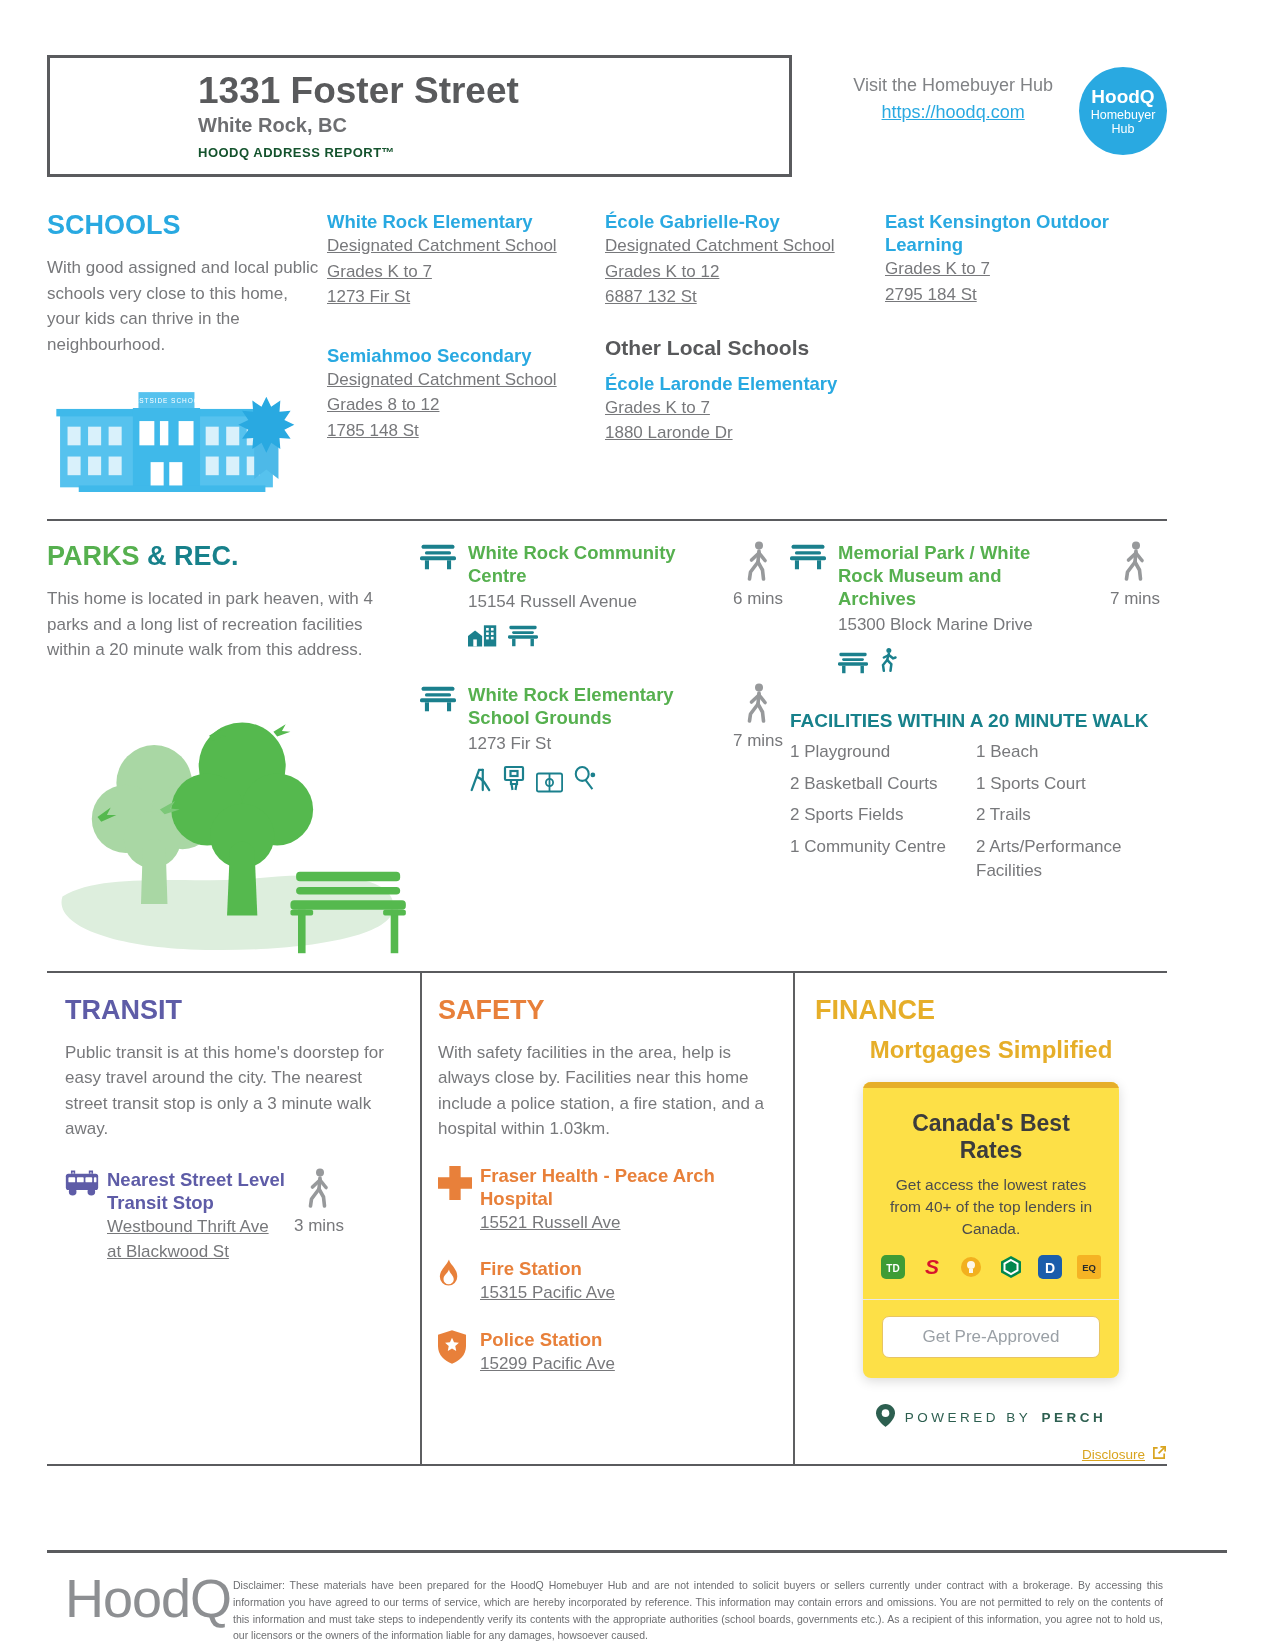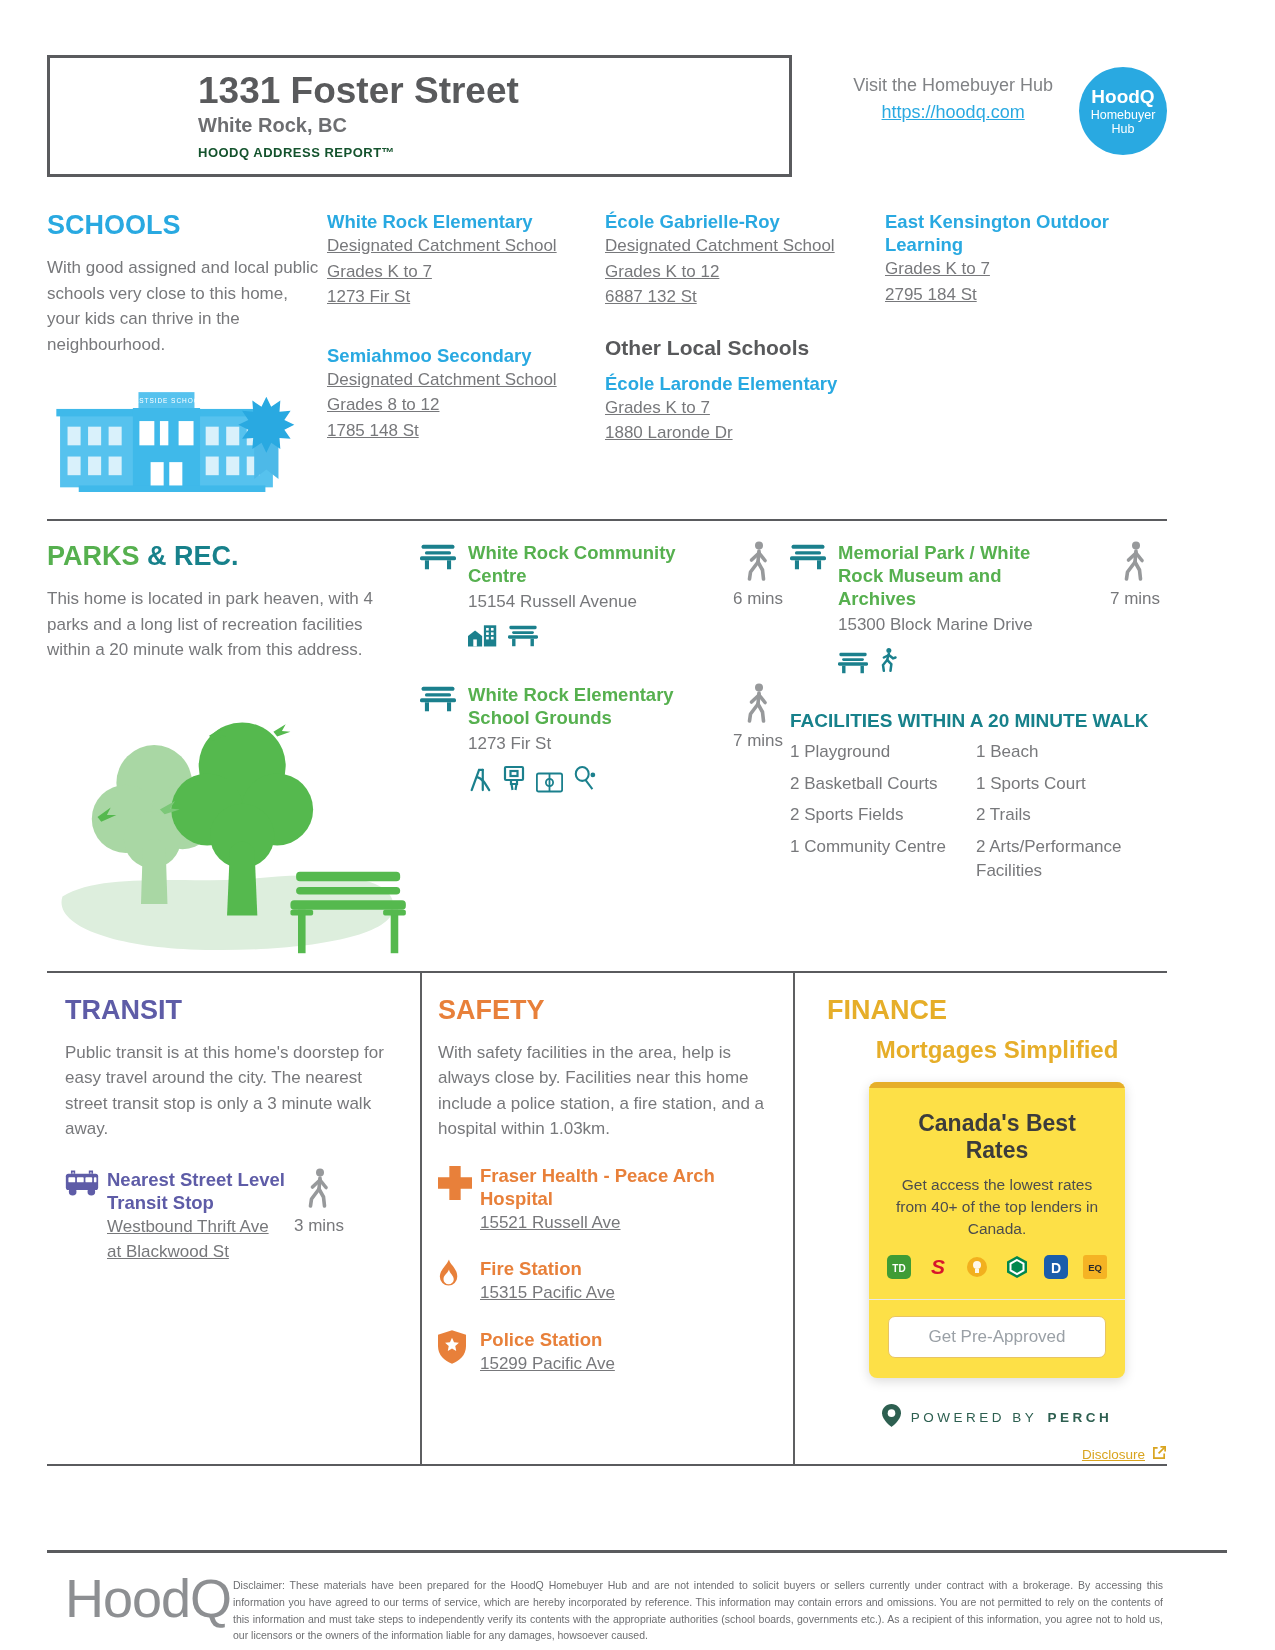--- a/index.html
+++ b/index.html
@@ -61,21 +61,21 @@
   .fac-col1{width:186px;}
   .fac-col2{width:180px;}
   .fac-item{font-size:17px;color:#77787b;line-height:1.45;margin-bottom:7px;}
   .park-illo{margin-top:14px;}
 
   
   .bottom{display:flex;align-items:stretch;width:1120px;margin-left:47px;min-height:402px;}
   .bt-col{box-sizing:border-box;padding-top:22px;}
   .col-transit{width:373px;padding-left:18px;padding-right:14px;}
   .col-safety{width:371px;padding-left:16px;padding-right:14px;}
-  .col-finance{width:372px;padding-left:32px;}
+  .col-finance{width:372px;padding-left:20px;}
   .vdiv{width:2px;background:#5e5f61;}
   .transit-title{color:#5e5ca7;}
   .safety-title{color:#e8803a;}
   .finance-title{color:#e6ae29;margin-bottom:6px;}
   .poi-entry{display:flex;margin-top:26px;}
   .poi-icon-cell{width:42px;flex:none;padding-top:2px;}
   .poi-text{flex:1;}
   .transit-name{color:#5e5ca7;}
   .safety-name{color:#e8803a;}
   .safety-entry{margin-top:22px;}

